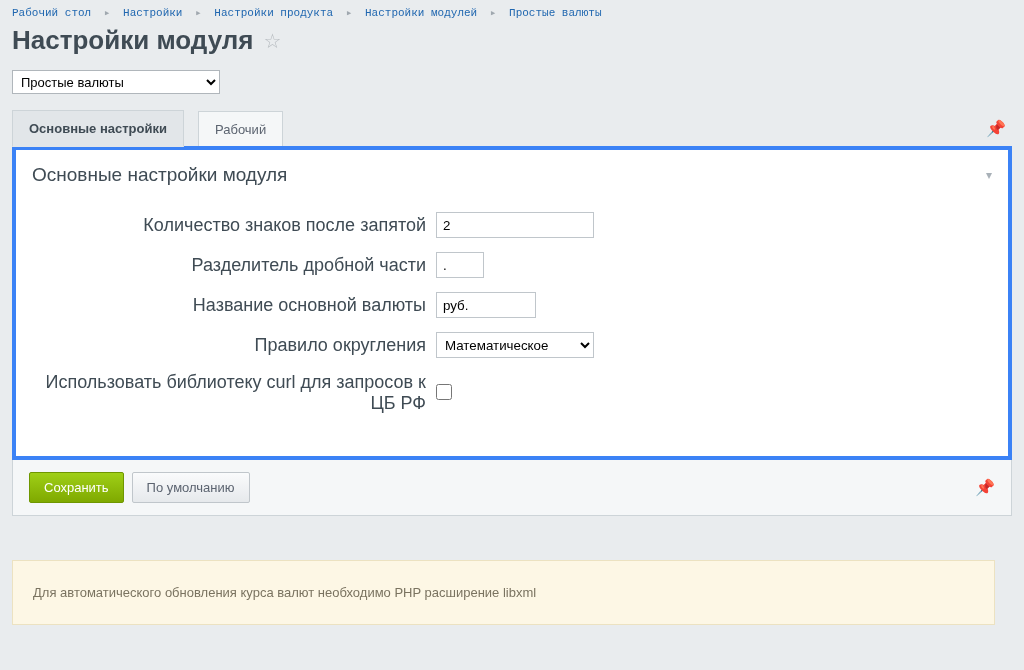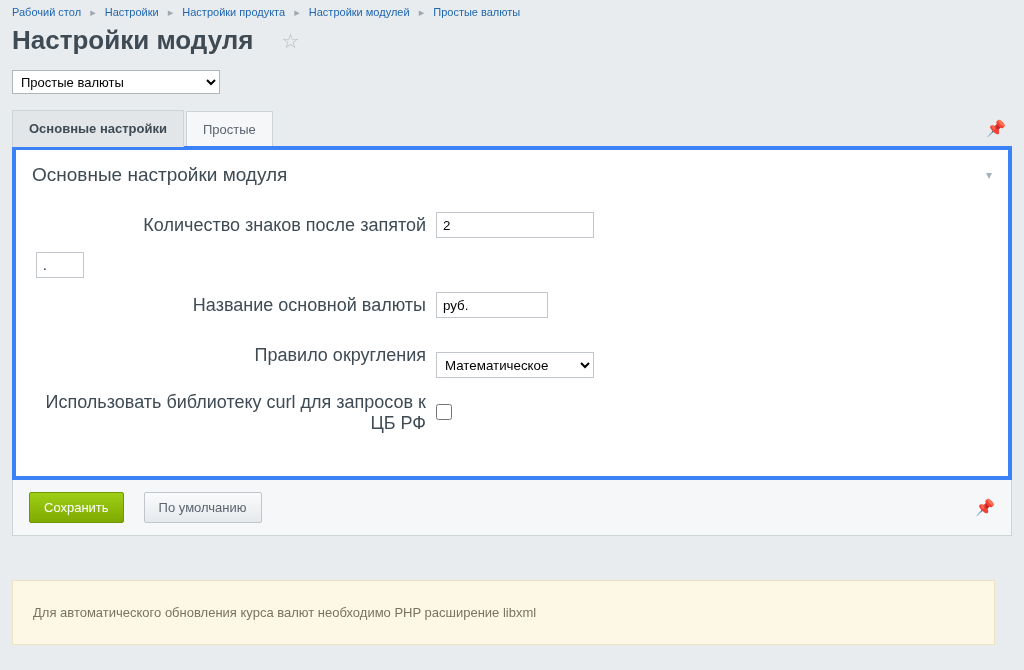--- a/index.html
+++ b/index.html
@@ -7,46 +7,47 @@
     font-family: Arial, Helvetica, sans-serif;
     font-size: 13px;
     color: #333;
     background: #e9ecee;
     width: 1024px;
   }
   .breadcrumbs {
     padding: 6px 12px 2px 12px;
     font-size: 11px;
     color: #2067b0;
+    font-family: Liberation Mono, monospace;
   }
   .breadcrumbs a { color: #2067b0; text-decoration: none; cursor: pointer; }
   .breadcrumbs .sep { color: #a0a8af; margin: 0 6px; }
   .page-title-row {
-    display: flex; align-items: center; gap: 28px;
+    display: flex; align-items: center; gap: 10px;
     padding: 4px 12px 14px 12px;
   }
   .page-title {
     font-size: 26px; font-weight: bold; color: #3f4b54;
   }
   .star-icon { color: #b7bcc0; font-size: 20px; cursor: pointer; }
   .select-wrap { padding: 0 12px 16px 12px; }
   select.module-select {
     font-size: 13px; padding: 2px 4px; width: 208px; height: 24px;
     background: #fff; border: 1px solid #b0b6bb;
   }
   .panel-area { padding: 0 12px 24px 12px; }
   .tabs-row { display: flex; align-items: flex-end; position: relative; }
   .tab {
     background: #f5f7f8;
     border: 1px solid #cdd4d8;
     border-bottom: none;
     color: #5c6470;
     padding: 10px 16px;
     font-size: 13px;
-    margin-right: 2px;
+    margin-right: 14px;
     cursor: pointer;
   }
   .tab.active {
     background: #e2e6e9;
     color: #3f4b54;
     font-weight: bold;
     border-bottom: 1px solid #e2e6e9;
     position: relative;
     z-index: 2;
   }
@@ -69,29 +70,29 @@
   .collapse-icon { color: #a9b1b8; font-size: 12px; cursor: pointer; }
   .panel-body { padding: 16px 20px 28px 20px; }
   .form-row { display: flex; align-items: center; margin-bottom: 14px; }
   .form-label {
     width: 400px; text-align: right; padding-right: 10px;
     color: #3f4b54; font-size: 18px;
   }
   .form-field { flex: 1; }
   input[type=text].wide { width: 158px; height: 26px; padding: 2px 6px; border:1px solid #c0c6cb; }
   input[type=text].narrow { width: 48px; height: 26px; padding: 2px 6px; border:1px solid #c0c6cb; }
-  input[type=text].med { width: 112px; height: 26px; padding: 2px 6px; border:1px solid #c0c6cb; }
-  select.med { width: 158px; height: 26px; border:1px solid #c0c6cb; background:#fff; padding:2px 4px;margin-top:20px; }
+  input[type=text].med { width: 100px; height: 26px; padding: 2px 6px; border:1px solid #c0c6cb; }
+  select.med { width: 158px; height: 26px; border:1px solid #c0c6cb; background:#fff; padding:2px 4px; }
   input[type=checkbox] { width:16px; height:16px; }
   .footer-row {
     background:#f5f7f8;
     border:1px solid #cdd4d8;
     border-top: none;
     padding: 12px 16px;
-    display:flex; align-items:center; gap:20px;
+    display:flex; align-items:center; gap:8px;
   }
   .btn {
     border:1px solid transparent;
     padding: 7px 14px;
     font-size: 13px;
     cursor:pointer;
     border-radius:2px;
   }
   .btn-primary {
     background: #86b100;
@@ -137,39 +138,40 @@
 
 <div class="select-wrap">
   <select class="module-select">
     <option>Простые валюты</option>
   </select>
 </div>
 
 <div class="panel-area">
   <div class="tabs-row">
     <div class="tab active">Основные настройки</div>
-    <div class="tab">Простые</div>
+    <div class="tab">Рабочий</div>
     <div class="tabs-pin">📌</div>
   </div>
 
   <div class="panel">
     <div class="panel-title-row">
       <div class="panel-title">Основные настройки модуля</div>
       <div class="collapse-icon">▾</div>
     </div>
     <div class="panel-body">
 
       <div class="form-row">
         <div class="form-label">Количество знаков после запятой</div>
         <div class="form-field">
           <input type="text" class="wide" value="2" style="">
         </div>
       </div>
 
       <div class="form-row">
+        <div class="form-label">Разделитель дробной части</div>
         <div class="form-field">
           <input type="text" class="narrow" value="." style="">
         </div>
       </div>
 
 
       <div class="form-row">
         <div class="form-label">Название основной валюты</div>
         <div class="form-field">
           <input type="text" class="med" value="руб." style="">

